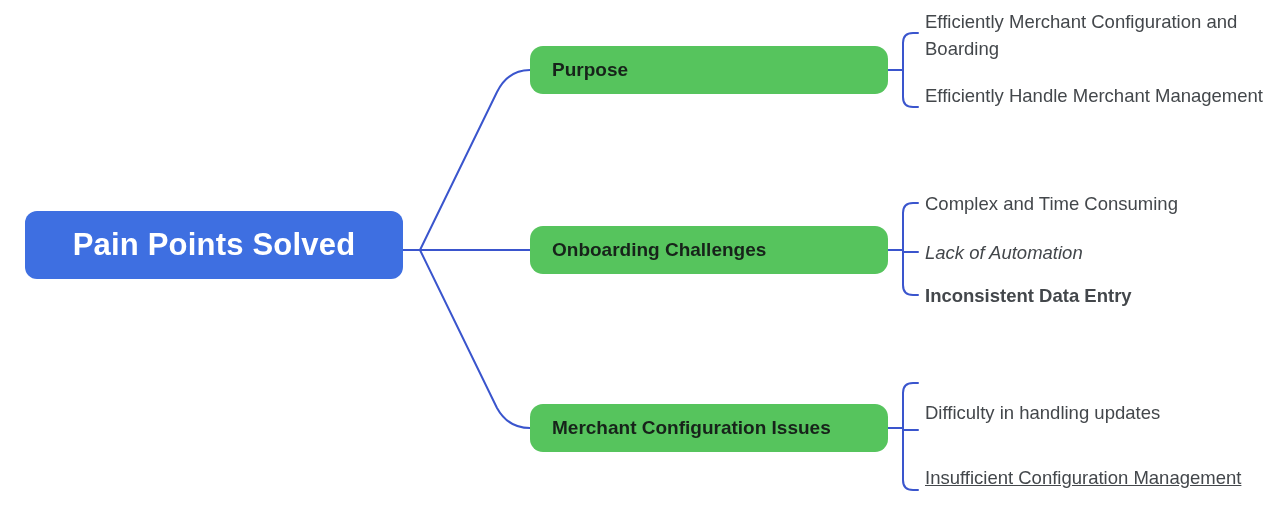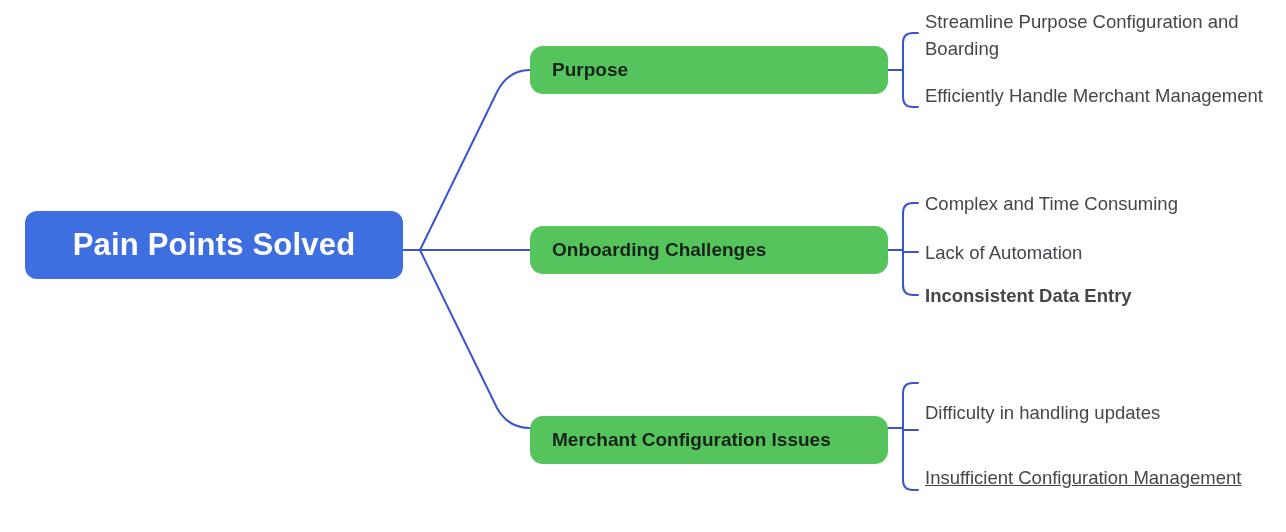--- a/index.html
+++ b/index.html
@@ -49,34 +49,34 @@
     left: 530px;
     background: var(--branch-bg, #56c45d);
     border-radius: 13px;
     padding-left: 22px;
     color: var(--branch-text, #17231a);
     font-size: 19px;
     font-weight: 700;
   }
   .branch-purpose   { top: 46px;  }
   .branch-onboard   { top: 226px; }
-  .branch-merchant  { top: 404px; margin-top: 12px; }
+  .branch-merchant  { top: 404px; }
   .leaf {
     position: absolute;
     left: 925px;
     width: 352px;
     color: var(--leaf-text, #43474b);
     font-size: 18.5px;
     line-height: 27px;
     font-weight: 400;
   }
   .leaf.g1i1 { top: 8px;   }
   .leaf.g1i2 { top: 82px;  }
   .leaf.g2i1 { top: 190px; }
-  .leaf.g2i2 { top: 239px; }
+  .leaf.g2i2 { top: 239px; font-style: italic; }
   .leaf.g2i3 { top: 282px; font-weight: bold; }
   .leaf.g3i1 { top: 370px; margin-top: 29px; }
   .leaf.g3i2 { top: 417px; }
   .leaf.g3i3 { top: 464px; text-decoration: underline; }
 </style>
 </head>
 <body>
 
 <div id="mindmap">
 
@@ -107,21 +107,21 @@
   </div>
 
   <div class="node branch-node branch-purpose">
     <span>Purpose</span>
   </div>
 
   <div class="node branch-node branch-merchant">
     <span>Merchant Configuration Issues</span>
   </div>
 
-  <div class="leaf g1i1">Streamline Purpose Configuration and Boarding</div>
+  <div class="leaf g1i1">Efficiently Merchant Configuration and Boarding</div>
   <div class="leaf g1i2">Efficiently Handle Merchant Management</div>
 
   <div class="leaf g2i1">Complex and Time Consuming</div>
   <div class="leaf g2i2">Lack of Automation</div>
   <div class="leaf g2i3">Inconsistent Data Entry</div>
 
   <div class="leaf g3i1">Difficulty in handling updates</div>
   <div class="leaf g3i3">Insufficient Configuration Management</div>
 
 </div>

